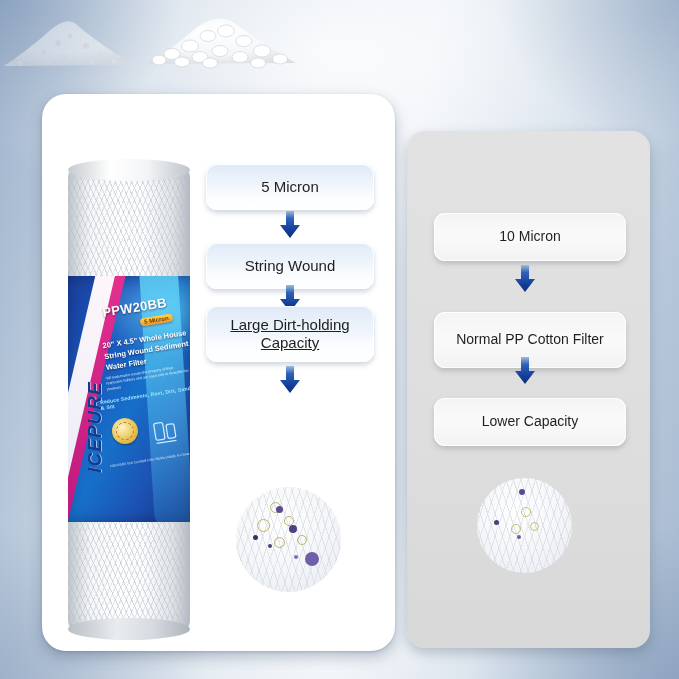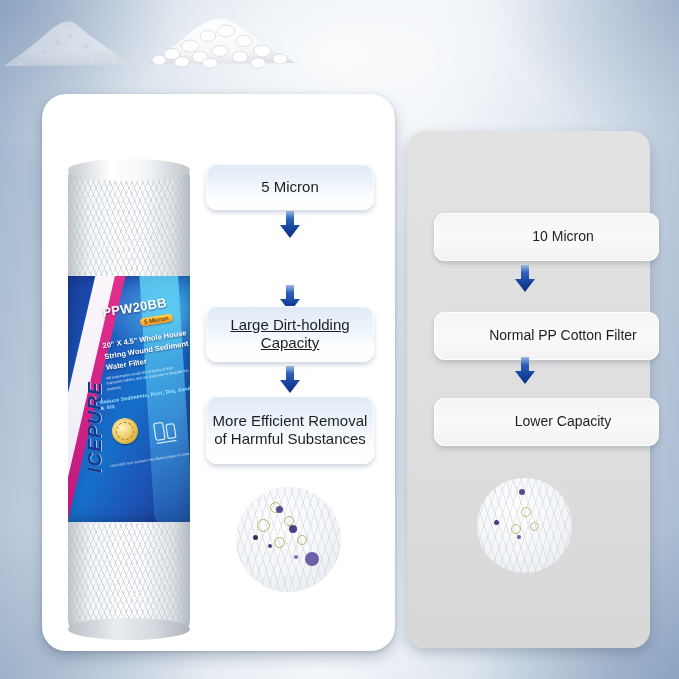--- a/index.html
+++ b/index.html
@@ -68,28 +68,27 @@
   }
   .card.blue{
     background:linear-gradient(180deg,#dfeaf7 0%, #eef4fb 42%, #fbfdff 72%, #ffffff 100%);
     box-shadow:0 3px 5px rgba(90,110,140,.28), inset 0 0 0 1px rgba(255,255,255,.9);
     font-size:15px;
   }
   .card.gray{
     background:linear-gradient(180deg,#f4f4f4 0%, #fafafa 50%, #f2f2f2 100%);
     box-shadow:0 3px 5px rgba(90,95,105,.26), inset 0 0 0 1px rgba(255,255,255,.85);
     font-size:14px;
-    padding-left:33px;
   }
   #o-card-0{left:206px;top:164px;width:168px;height:46px;}
   #o-card-1{left:206px;top:243px;width:168px;height:46px;}
   #o-card-2{left:206px;top:306px;width:168px;height:56px;text-decoration:underline;}
   #o-card-3{left:206px;top:396px;width:168px;height:68px;}
   #t-card-0{left:434px;top:213px;width:192px;height:48px;}
-  #t-card-1{left:434px;top:312px;width:192px;height:48px;}
+  #t-card-1{left:434px;top:312px;width:192px;height:56px;}
   #t-card-2{left:434px;top:398px;width:192px;height:48px;}
 
   
   .arrow{position:absolute;z-index:5;}
   .arrow svg{display:block;}
   #o-arrow-0{left:278px;top:211px;}
   #o-arrow-1{left:278px;top:285px;}
   #o-arrow-2{left:278px;top:366px;}
   #t-arrow-0{left:513px;top:265px;}
   #t-arrow-1{left:513px;top:357px;}
@@ -264,34 +263,34 @@
         <stop offset="0%" stop-color="#9fb9e2"></stop>
             <stop offset="28%" stop-color="#2f62b8"></stop>
         <stop offset="70%" stop-color="#123f9b"></stop>
             <stop offset="100%" stop-color="#0e2f78"></stop>
       </linearGradient>
         </defs>
       <path d="M8 0 h8 v14 h6 L12 27 L2 14 h6 Z" fill="url(#ag0)"></path>
     </svg>
   </div>
 
+  <div class="card blue" id="o-card-1">String Wound</div>
   <div class="arrow" id="o-arrow-1">
     <svg width="24" height="28" viewBox="0 0 24 28">
       <path d="M8 0 h8 v14 h6 L12 27 L2 14 h6 Z" fill="url(#ag0)"></path>
     </svg>
   </div>
 
   <div class="card blue" id="o-card-2">Large Dirt-holding Capacity</div>
   <div class="arrow" id="o-arrow-2">
     <svg width="24" height="28" viewBox="0 0 24 28">
       <path d="M8 0 h8 v14 h6 L12 27 L2 14 h6 Z" fill="url(#ag0)"></path>
     </svg>
   </div>
 
-  <div class="card blue" id="o-card-3">More Efficient Removal of Harmful Substances</div>
 
   
   <div class="micro-circle" id="ours-micro">
     <span class="spec" style="left:32%;top:14%;width:9px;height:9px;border:1.4px solid #b9b56a;"></span>
     <span class="spec" style="left:20%;top:30%;width:11px;height:11px;border:1.4px solid #b9b56a;"></span>
     <span class="spec" style="left:46%;top:28%;width:8px;height:8px;border:1.4px solid #b9b56a;"></span>
     <span class="spec" style="left:36%;top:48%;width:9px;height:9px;border:1.4px solid #b9b56a;"></span>
     <span class="spec" style="left:58%;top:46%;width:8px;height:8px;border:1.4px solid #b9b56a;"></span>
     <span class="spec" style="left:38%;top:18%;width:7px;height:7px;background:#5b4a8f;"></span>
     <span class="spec" style="left:50%;top:36%;width:8px;height:8px;background:#4e3f86;"></span>

